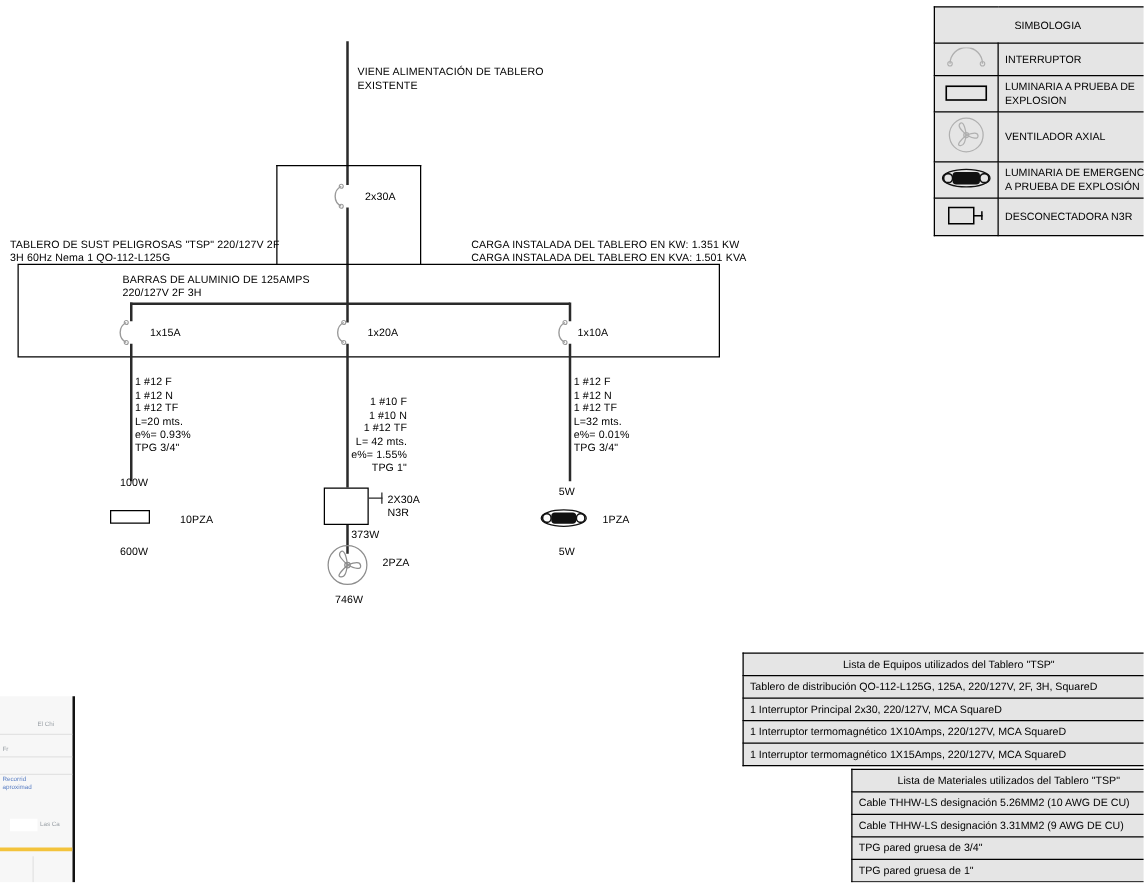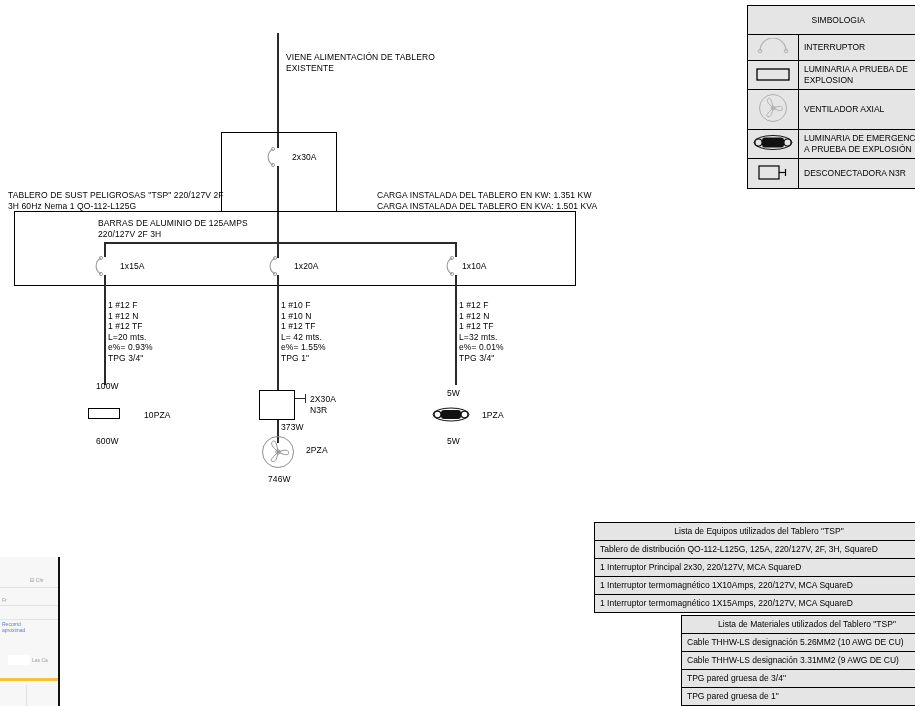--- a/index.html
+++ b/index.html
@@ -140,21 +140,21 @@
   <div class="txt" style="left:132px; top:410px;margin-left:12px;">10PZA</div>
   <div class="txt" style="left:96px; top:436px;">600W</div>
 
   <svg class="sym" style="left:272px; top:255px; width:20px; height:22px;">
     <path d="M3 19 A 9 9 0 0 1 3 3" fill="none" stroke="#9a9a9a" stroke-width="1.1"></path>
     <circle cx="3" cy="3" r="1.6" fill="none" stroke="#9a9a9a" stroke-width="0.9"></circle>
     <circle cx="3" cy="19" r="1.6" fill="none" stroke="#9a9a9a" stroke-width="0.9"></circle>
   </svg>
   <div class="txt" style="left:294px; top:261px;">1x20A</div>
   <div class="wire wire-v" style="left:277px; top:275px; height:115px;"></div>
-  <div class="txt" style="left:281px; top:300px;">1 #10 F
+  <div class="txt" style="left:281px; top:316px;text-align:right;">1 #10 F
 1 #10 N
 1 #12 TF
 L= 42 mts.
 e%= 1.55%
 TPG 1"</div>
 
   <div class="boxline" style="left:259px; top:390px; width:36px; height:30px; border-width:1.2px;"></div>
   <div class="wire wire-h" style="left:295px; top:398px; width:11px; height:1.2px;"></div>
   <div class="wire wire-v" style="left:305px; top:394px; height:9px; width:1.2px;"></div>
   <div class="txt" style="left:310px; top:394px;">2X30A

